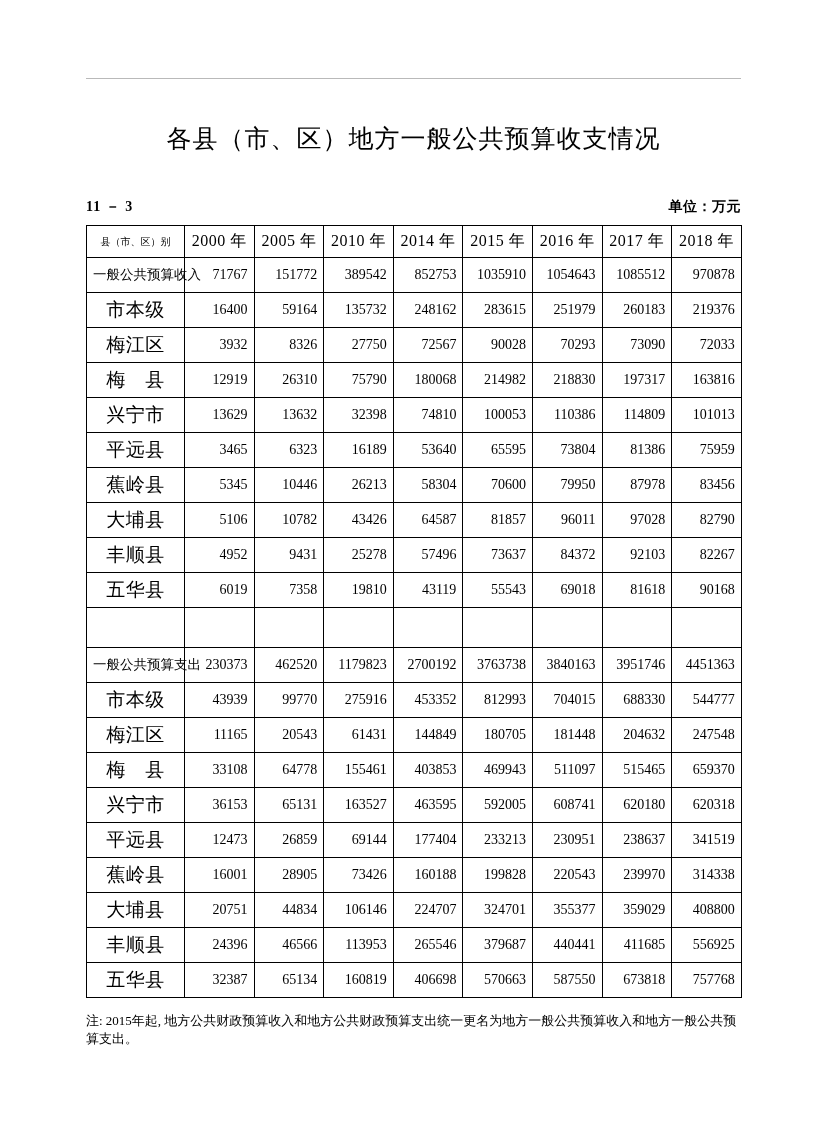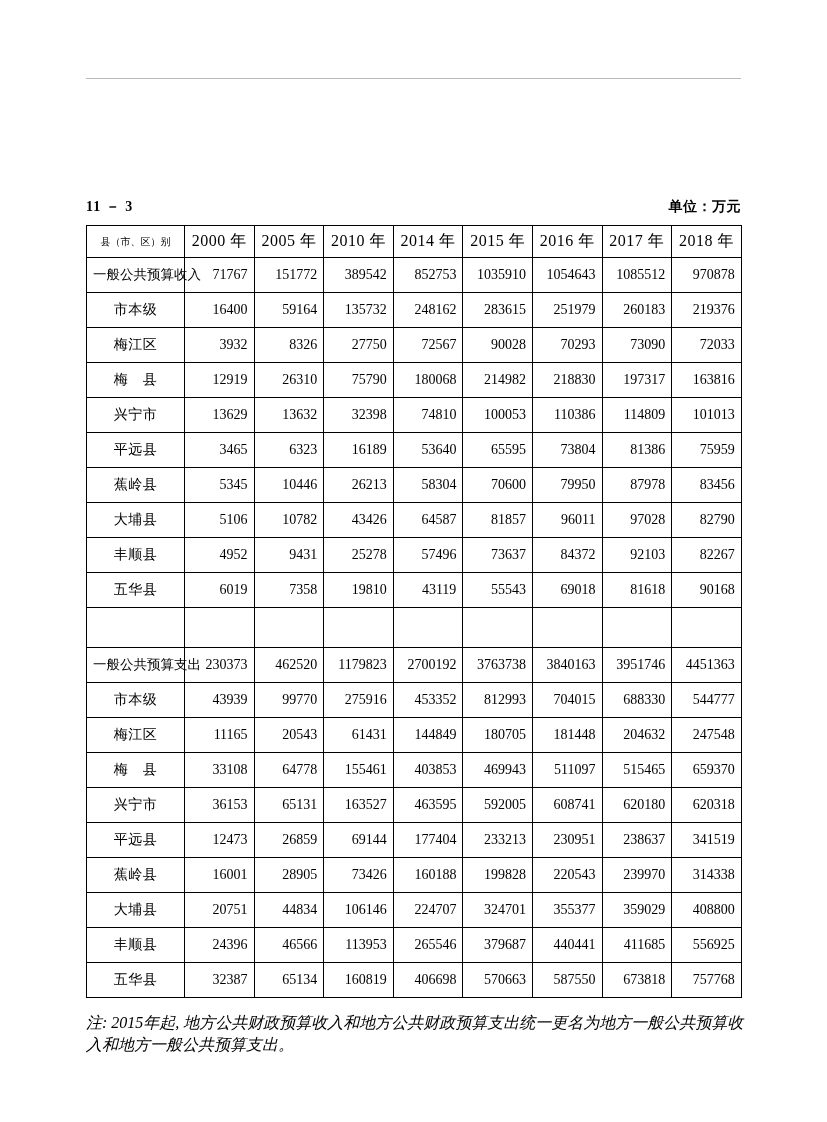--- a/index.html
+++ b/index.html
@@ -94,21 +94,21 @@
     text-align: center;
     font-size: 14px;
     letter-spacing: 0.5px;
     white-space: nowrap;
   }
   td.label.head-label {
     font-size: 13.5px;
     letter-spacing: 0px;
   }
   td.label.indent {
-    font-size: 14px;
+    font-size: 19px;
   }
   td.num {
     text-align: right;
     font-size: 14px;
     font-family: "Liberation Serif", "DejaVu Serif", serif;
     padding-right: 7px;
   }
   tr.spacer td {
     height: 40px;
     border-left: 1px solid #000000;
@@ -118,33 +118,33 @@
   }
   tr.spacer td.nb {
     border-left: 1px solid #000000;
     border-right: 1px solid #000000;
   }
   .footnote {
     position: absolute;
     left: 86px;
     right: 80px;
     top: 1012px;
-    font-size: 16px;
+    font-size: 13px;
     line-height: 1.4;
     letter-spacing: 0px;
-    font-style: italic;
   }
 </style>
 </head>
 <body>
 
 <div class="page">
 
   <div class="top-rule"></div>
 
+  <div class="doc-title">各县（市、区）地方一般公共预算收支情况</div>
 
   <div class="meta-row">
     <div class="meta-left">11 － 3</div>
     <div class="meta-right">单位：万元</div>
   </div>
 
   <table class="data">
     <colgroup>
       <col class="c0">
       <col class="cn">

